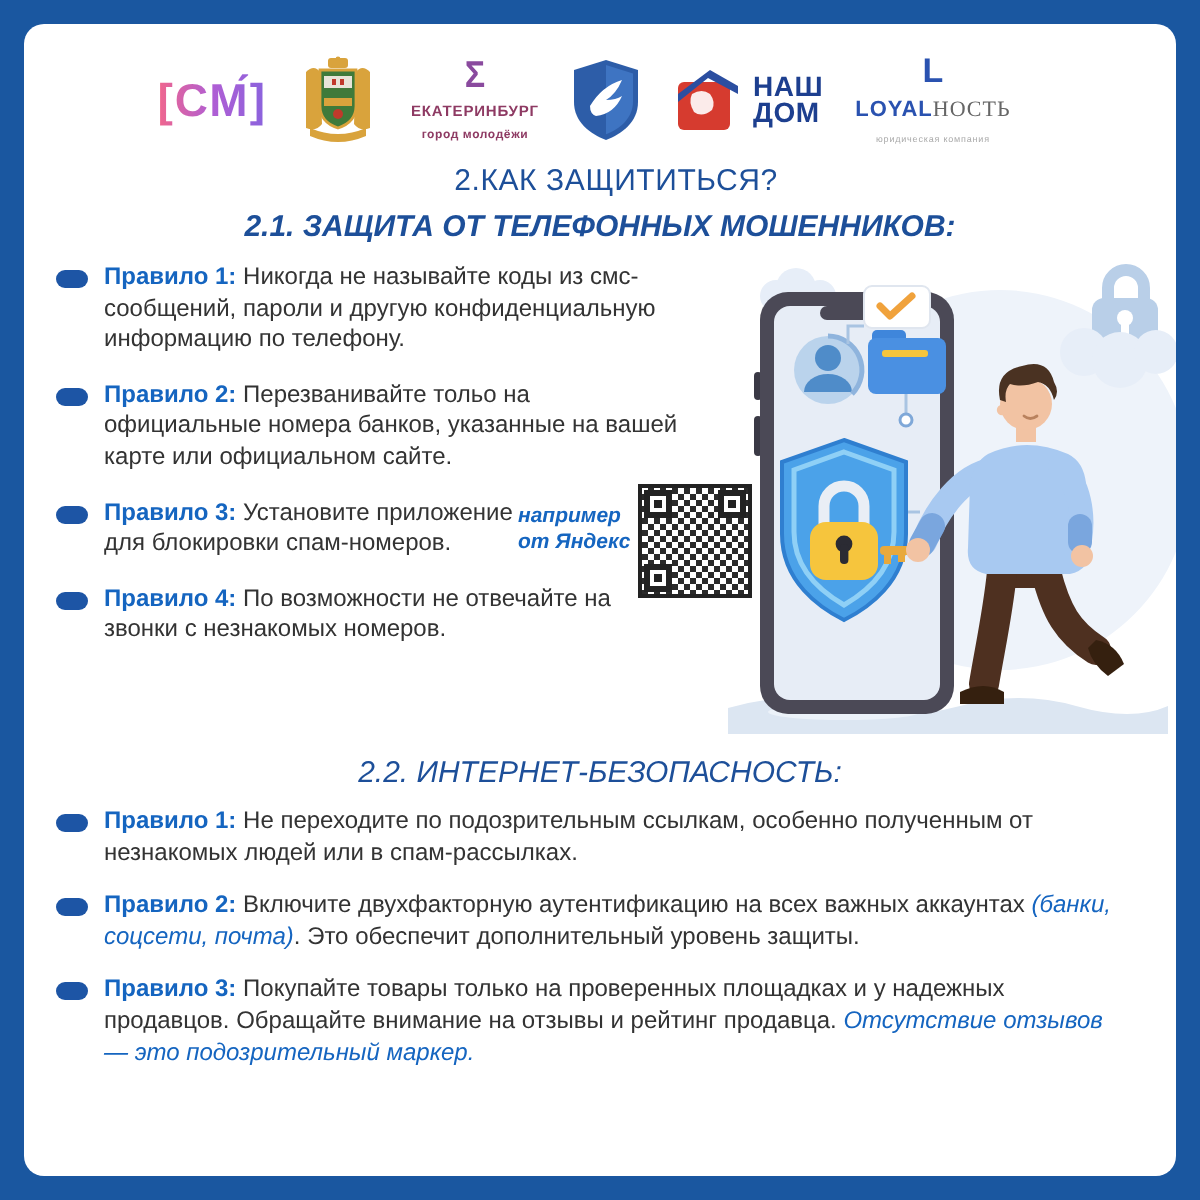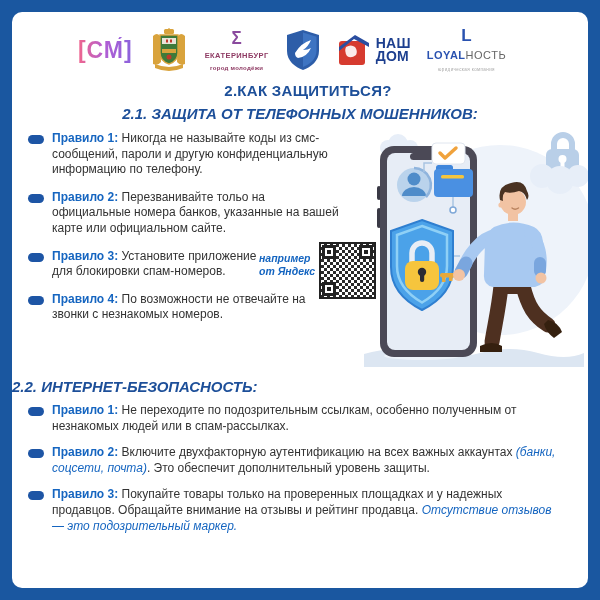--- a/index.html
+++ b/index.html
@@ -18,30 +18,30 @@
       -webkit-text-fill-color:transparent; color:#b05ed4; }
   .logo-ekb { display:flex; flex-direction:column; align-items:center; line-height:1.05; }
   .logo-ekb .glyph { font-size:17px; font-weight:800; color:#8a4a9e; transform:scaleY(1.1); }
   .logo-ekb .l1 { font-size:7.5px; font-weight:800; color:#8e3a63; letter-spacing:.4px; }
   .logo-ekb .l2 { font-size:6px; font-weight:700; color:#8e3a63; letter-spacing:.3px; }
   .logo-nashdom-text { font-size:14px; font-weight:800; color:#1d3f8f; line-height:.95; letter-spacing:.3px; }
   .logo-loyal { display:flex; flex-direction:column; align-items:center; line-height:1; }
   .logo-loyal .mark { font-size:17px; font-weight:800; color:#2a52b0; }
   .logo-loyal .word { font-size:11px; letter-spacing:.5px; margin-top:1px; }
   .logo-loyal .word .p1 { color:#2a52b0; font-weight:700; }
-  .logo-loyal .word .p2 { color:#666; font-weight:400; }
+  .logo-loyal .word .p2 { color:#666; font-weight:400;font-family:Liberation Serif, serif; }
   .logo-loyal .tag { font-size:4.5px; color:#aaa; margin-top:2px; letter-spacing:.4px; }
 
   
   .h-main { position:absolute; top:70px; left:0; right:0; text-align:center;
-            font-size:15px; font-weight:700; color:#1d4f99; letter-spacing:.3px;padding-left:16px; }
+            font-size:15px; font-weight:400; color:#1d4f99; letter-spacing:.3px;padding-left:16px; }
   .h-s1 { position:absolute; top:93px; left:0; right:0; text-align:center;
           font-size:15px; font-weight:800; font-style:italic; color:#1d4f99; }
-  .h-s2 { position:absolute; top:366px; left:0; right:0; 
-          font-size:15px; font-weight:700; font-style:italic; color:#1d4f99; }
+  .h-s2 { position:absolute; top:366px; left:0; right:0; text-align:center;
+          font-size:15px; font-weight:400; font-style:italic; color:#1d4f99; }
 
   
   .rules-1 { position:absolute; top:119px; left:16px; width:312px; }
   .rules-2 { position:absolute; top:391px; left:16px; width:552px; }
   .rule { display:flex; align-items:flex-start; margin-bottom:12px; }
   .pill { flex:0 0 16px; height:9px; background:#1d55a5; border-radius:5px; margin:4px 8px 0 0; }
   .rule p { font-size:12px; line-height:1.3; color:#333333; }
   .rules-1 .rule p { max-width:288px; }
   .rules-1 .rule.narrow p { max-width:228px; }
   .rules-2 .rule p { max-width:512px; }

